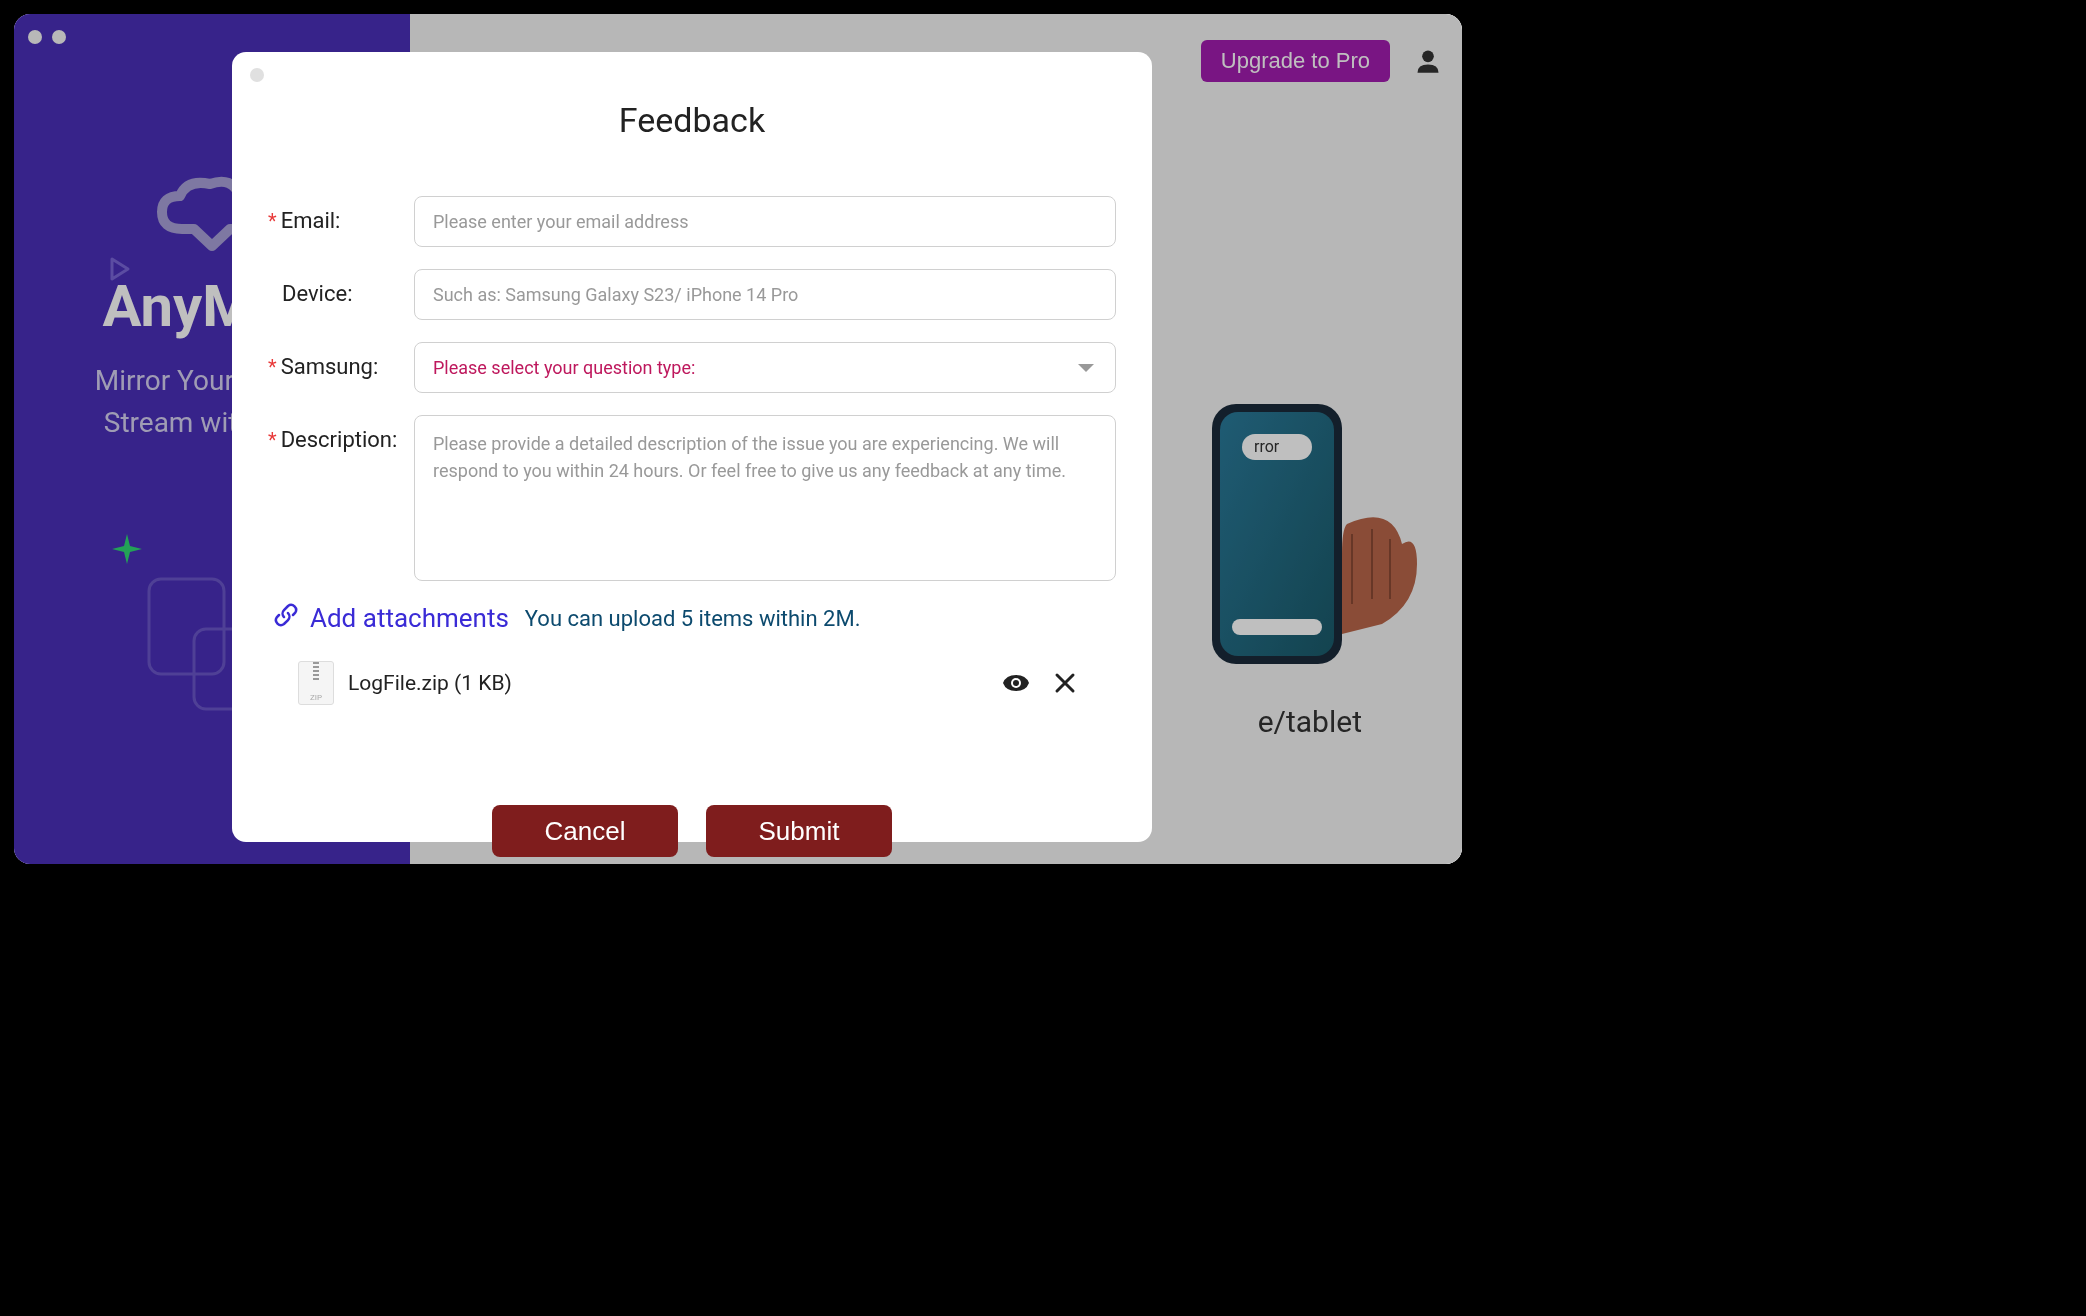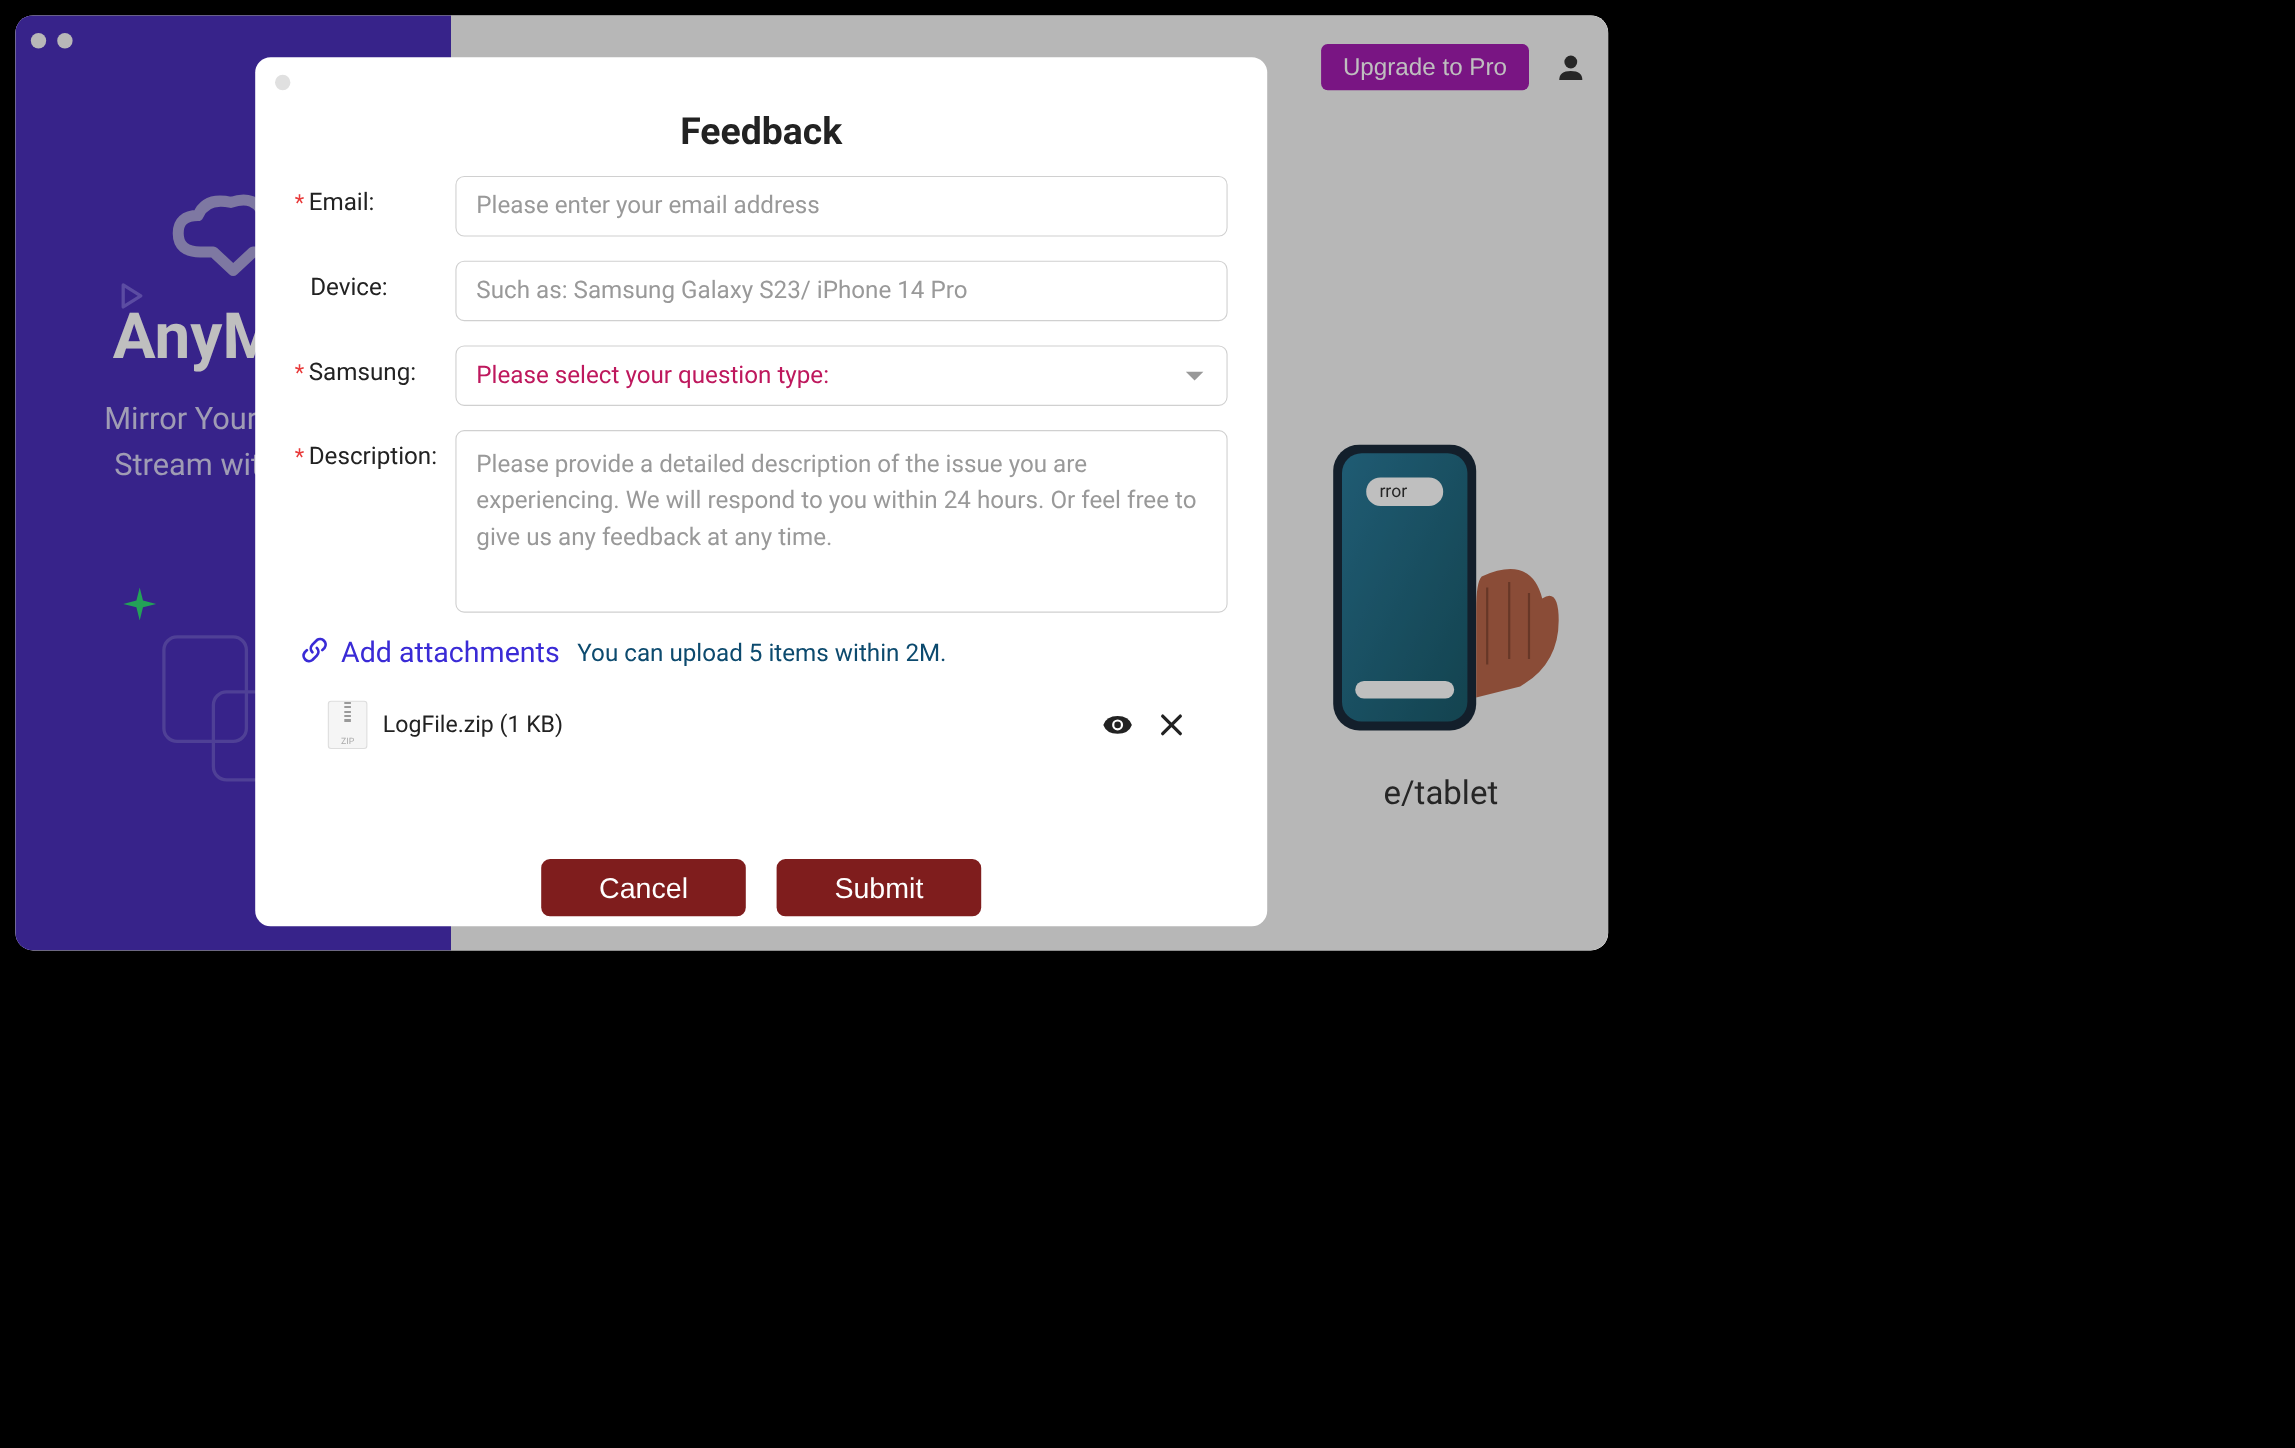--- a/index.html
+++ b/index.html
@@ -169,24 +169,24 @@
       top: 16px;
       left: 18px;
       width: 14px;
       height: 14px;
       border-radius: 50%;
       background: #e0e0e0;
     }
 
     .modal-title {
       font-size: 34px;
-      font-weight: 700;
+      font-weight: 400;
       text-align: center;
       color: #222;
-      margin-bottom: 20px;
+      margin-bottom: 56px;
     }
 
     .form-row {
       display: flex;
       align-items: flex-start;
       margin-bottom: 22px;
     }
 
     .form-label {
       width: 146px;
@@ -201,21 +201,21 @@
       color: #e83a3a;
       margin-right: 4px;
       font-size: 20px;
     }
 
     .form-input, .form-select, .form-textarea {
       flex: 1;
       border: 1px solid #d0d0d0;
       border-radius: 8px;
       padding: 14px 18px;
-      font-size: 22px;
+      font-size: 18px;
       color: #333;
       font-family: inherit;
       background: #fff;
     }
 
     .form-input::placeholder, .form-textarea::placeholder {
       color: #999;
     }
 
     .form-select-wrapper {

